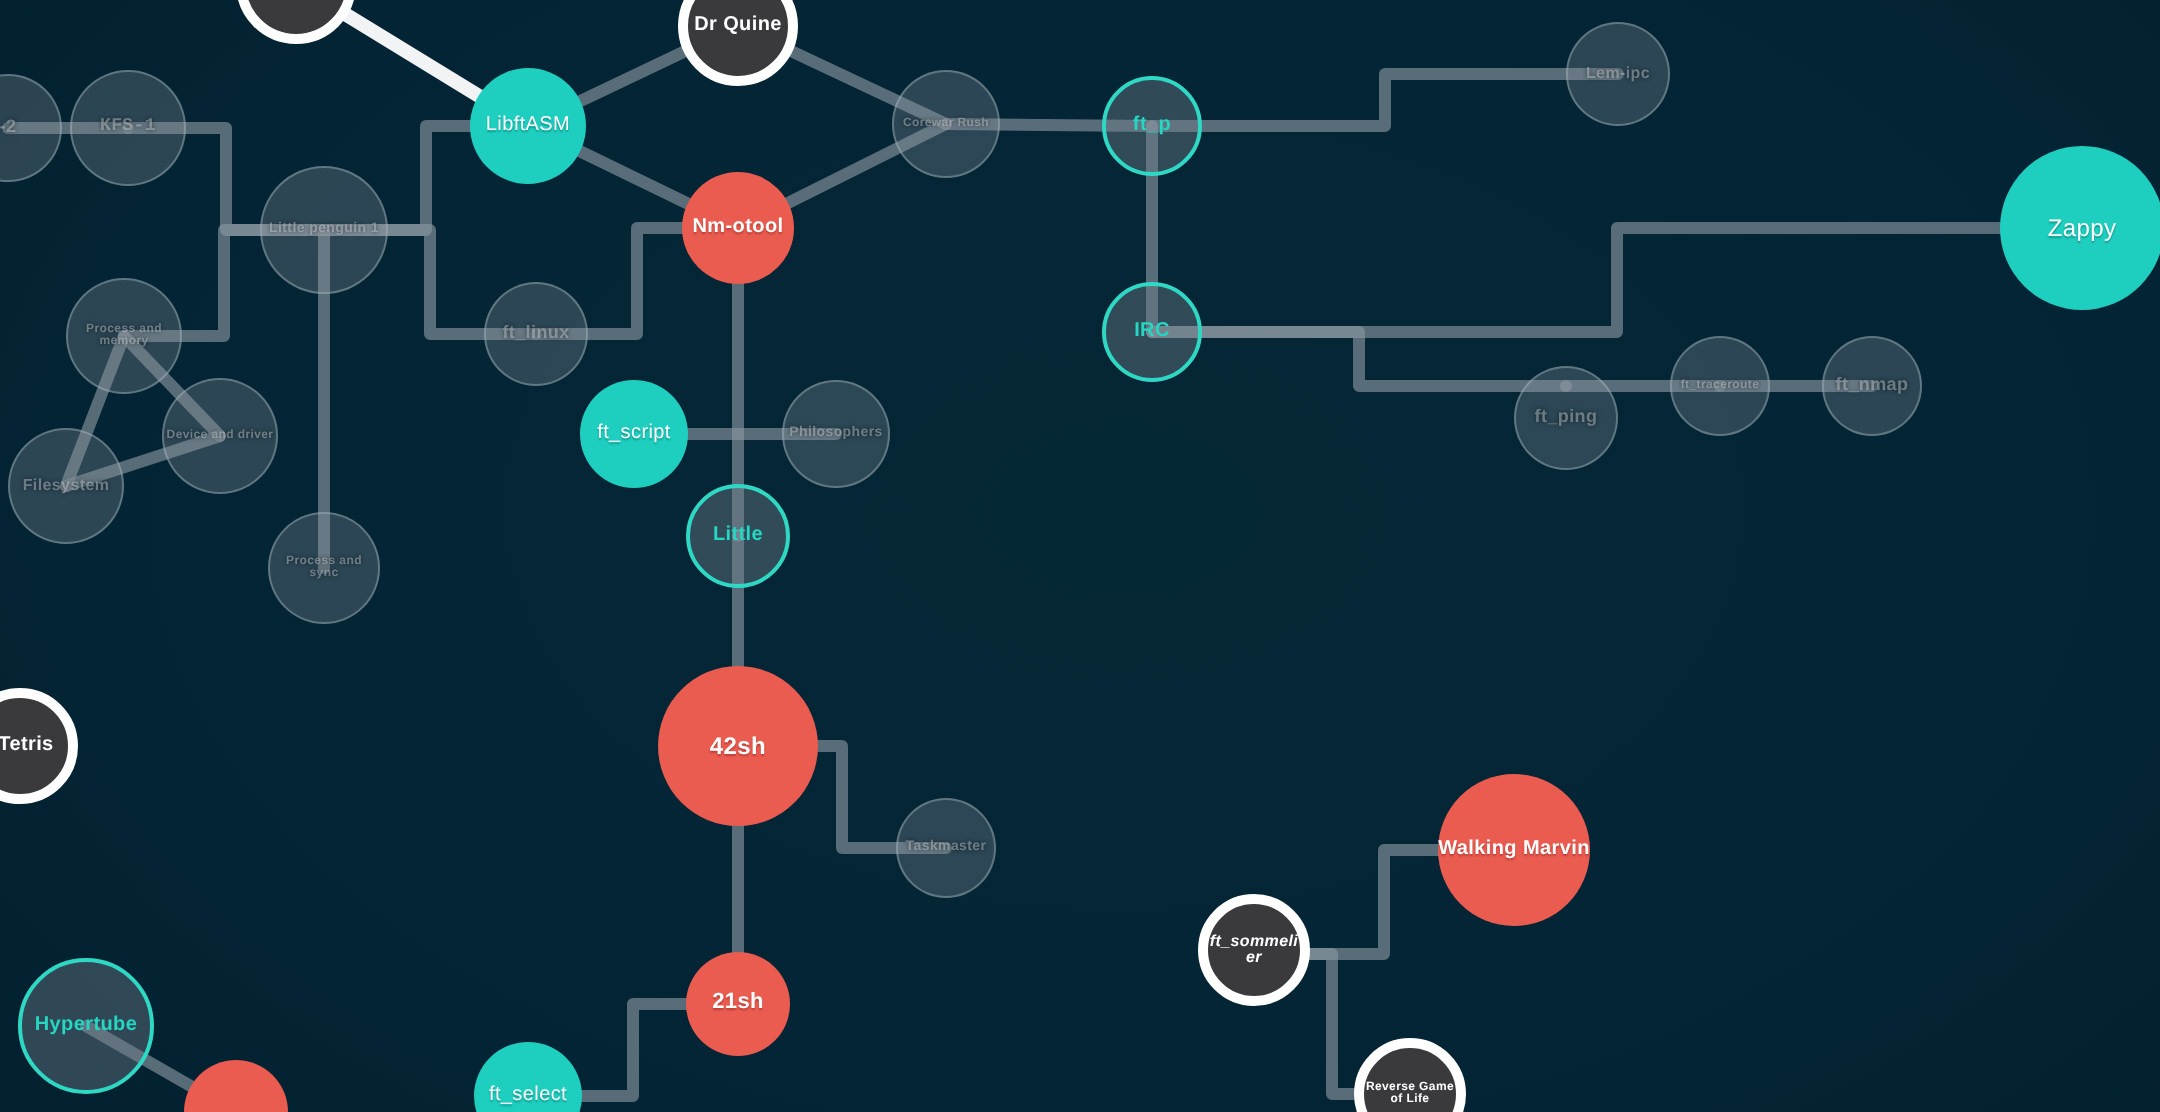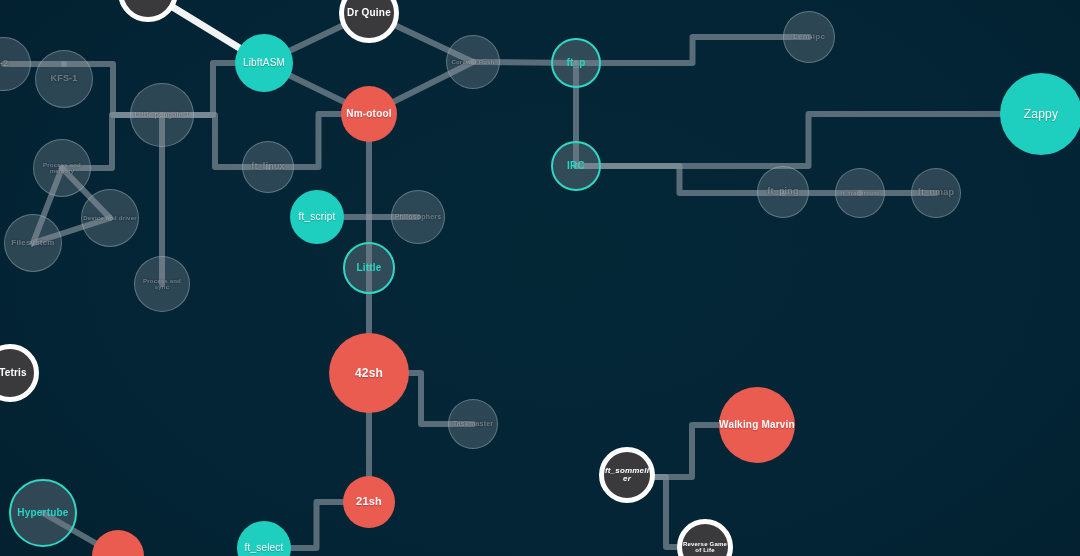--- a/index.html
+++ b/index.html
@@ -117,21 +117,21 @@
       <path d="M783,193 L860,193" fill="none" stroke="#8d9aa3" stroke-width="6" stroke-linecap="round" stroke-linejoin="round" opacity="0.62"></path>
       <path d="M860,193 L936,193" fill="none" stroke="#8d9aa3" stroke-width="6" stroke-linecap="round" stroke-linejoin="round" opacity="0.62"></path>
       <path d="M627,477 L692,477 L692,425 L757,425" fill="none" stroke="#8d9aa3" stroke-width="6" stroke-linecap="round" stroke-linejoin="round" opacity="0.62"></path>
       <path d="M627,477 L666,477 L666,547 L705,547" fill="none" stroke="#8d9aa3" stroke-width="6" stroke-linecap="round" stroke-linejoin="round" opacity="0.62"></path>
       <path d="M43,513 L118,556" fill="none" stroke="#8d9aa3" stroke-width="6" stroke-linecap="round" stroke-linejoin="round" opacity="0.62"></path>
     </svg>
   <div id="nodes-layer">
       <div class="node n-locked" style="left: -23px; top: 37px; width: 54px; height: 54px; font-size: 9px;">
         <span class="lbl">-2</span>
       </div>
-      <div class="node n-locked" style="left: 35px; top: 50px; width: 58px; height: 58px; font-size: 9px;">
+      <div class="node n-locked" style="left: 35px; top: 35px; width: 58px; height: 58px; font-size: 9px; font-family: Liberation Mono, monospace;">
         <span class="lbl">KFS-1</span>
       </div>
       <div class="node n-locked" style="left: 130px; top: 83px; width: 64px; height: 64px; font-size: 7px;">
         <span class="lbl">Little penguin 1</span>
       </div>
       <div class="node n-locked" style="left: 33px; top: 139px; width: 58px; height: 58px; font-size: 6px;">
         <span class="lbl">Process and memory</span>
       </div>
       <div class="node n-locked" style="left: 81px; top: 189px; width: 58px; height: 58px; font-size: 6px;">
         <span class="lbl">Device and driver</span>
@@ -186,21 +186,21 @@
       </div>
       <div class="node n-available" style="left: 551px; top: 141px; width: 50px; height: 50px; font-size: 10px;">
         <span class="lbl">IRC</span>
       </div>
       <div class="node n-locked" style="left: 783px; top: 11px; width: 52px; height: 52px; font-size: 8px; text-align: center;">
         <span class="lbl">Lem-ipc</span>
       </div>
       <div class="node n-cyan" style="left: 1000px; top: 73px; width: 82px; height: 82px; font-size: 12px;">
         <span class="lbl">Zappy</span>
       </div>
-      <div class="node n-locked" style="left: 757px; top: 166px; width: 52px; height: 52px; font-size: 9px;">
+      <div class="node n-locked" style="left: 757px; top: 183px; width: 52px; height: 52px; font-size: 9px;">
         <span class="lbl">ft_ping</span>
       </div>
       <div class="node n-locked" style="left: 835px; top: 168px; width: 50px; height: 50px; font-size: 6px;">
         <span class="lbl">ft_traceroute</span>
       </div>
       <div class="node n-locked" style="left: 911px; top: 168px; width: 50px; height: 50px; font-size: 9px;">
         <span class="lbl">ft_nmap</span>
       </div>
       <div class="node n-white" style="left: -19px; top: 344px; width: 58px; height: 58px; font-size: 10px;">
         <span class="lbl">l Tetris</span>

